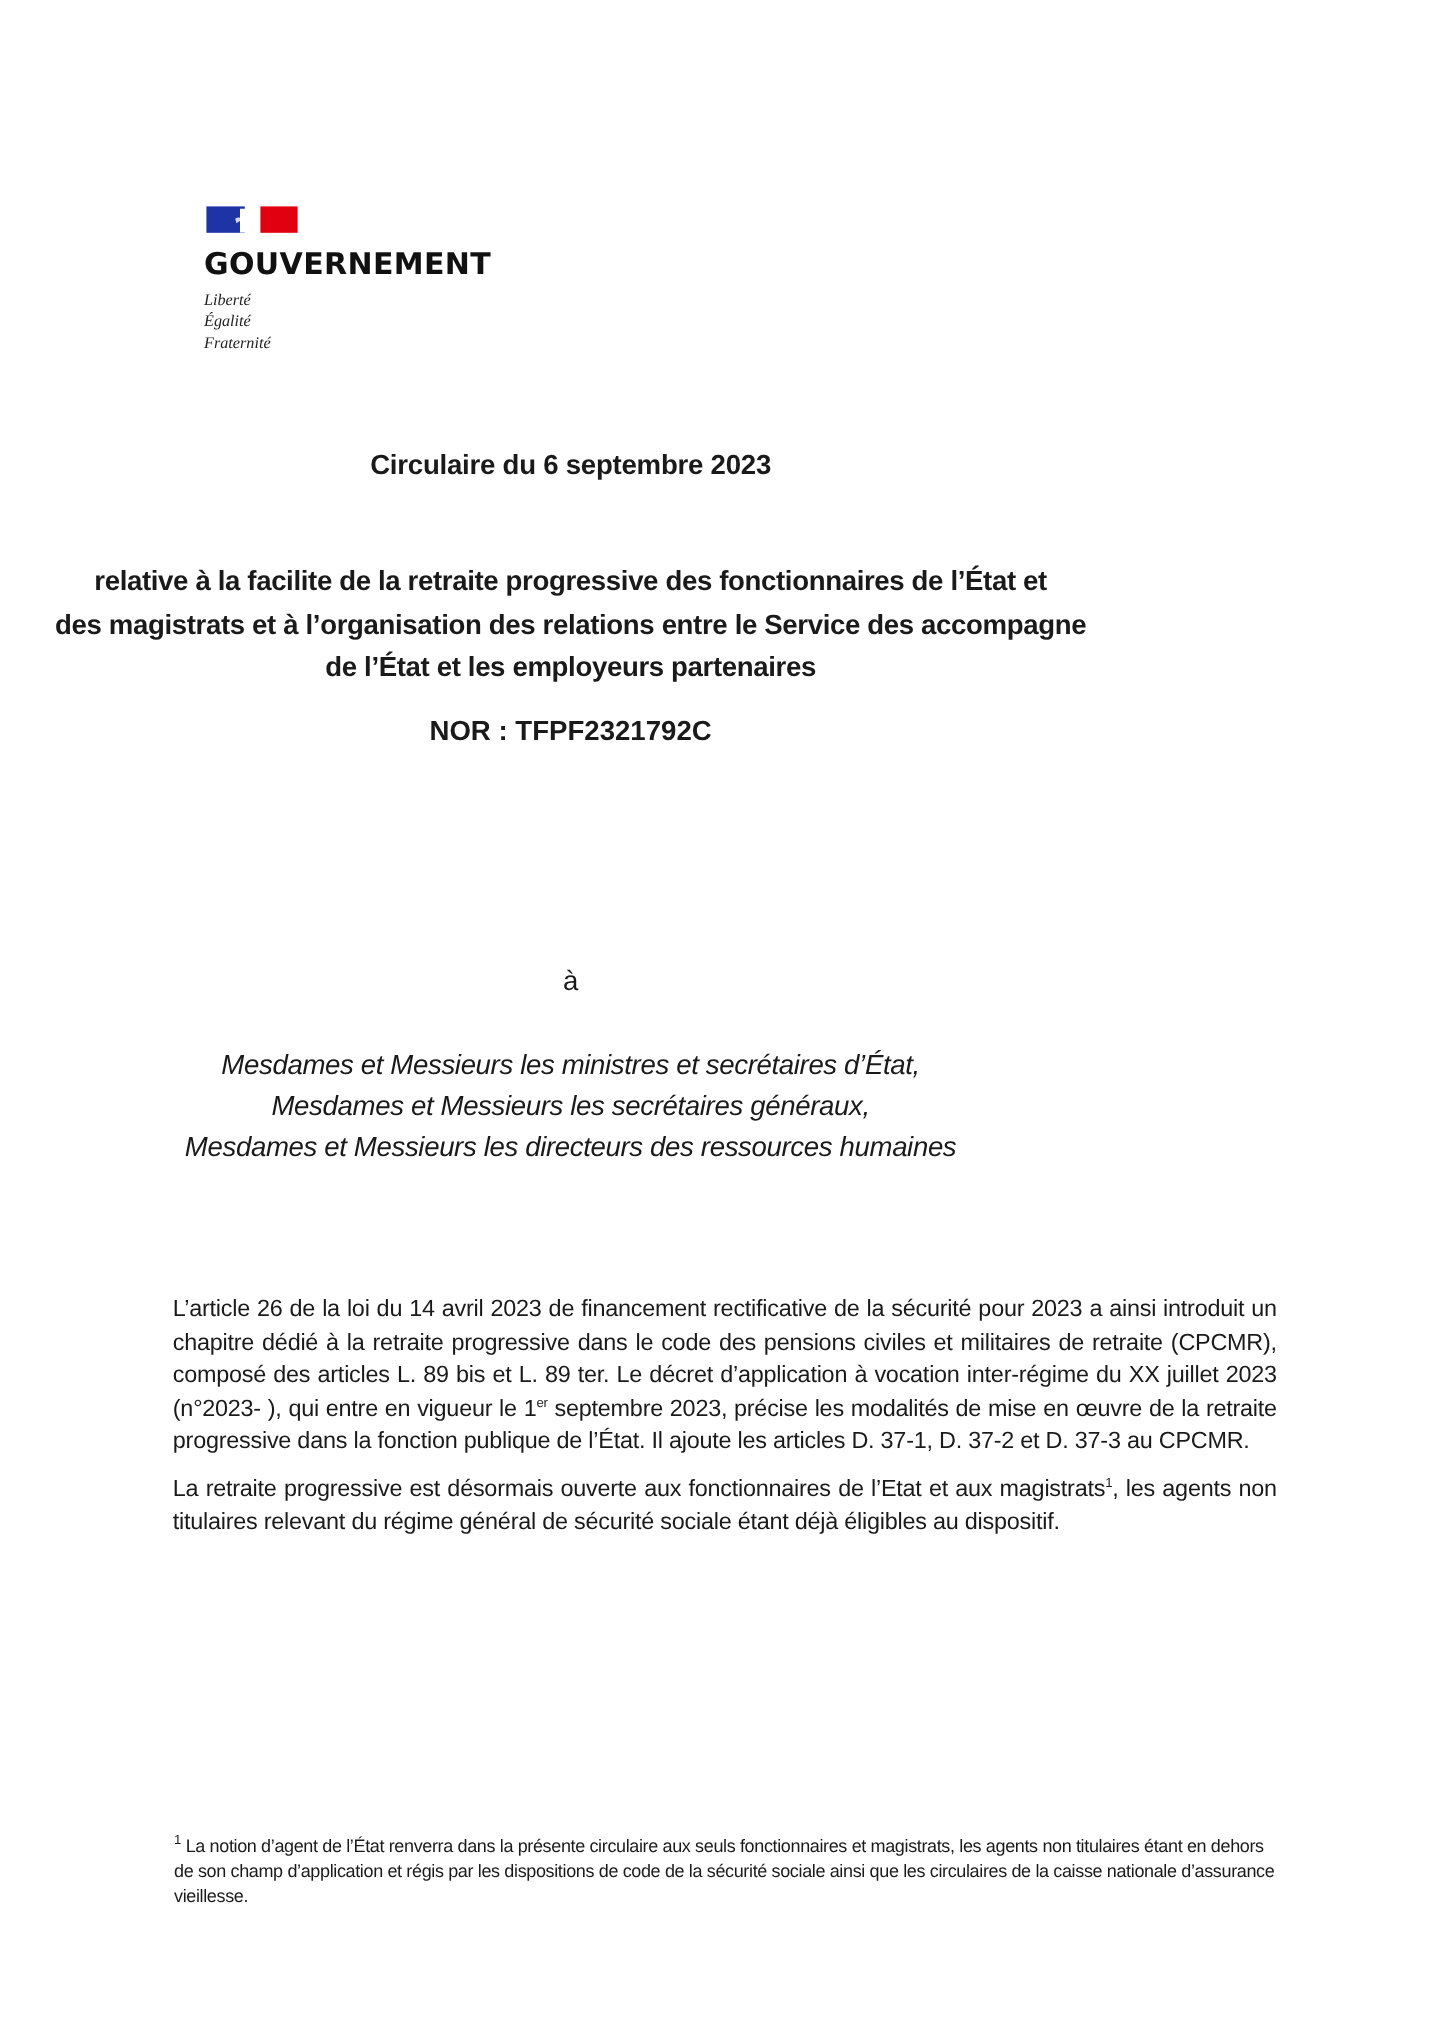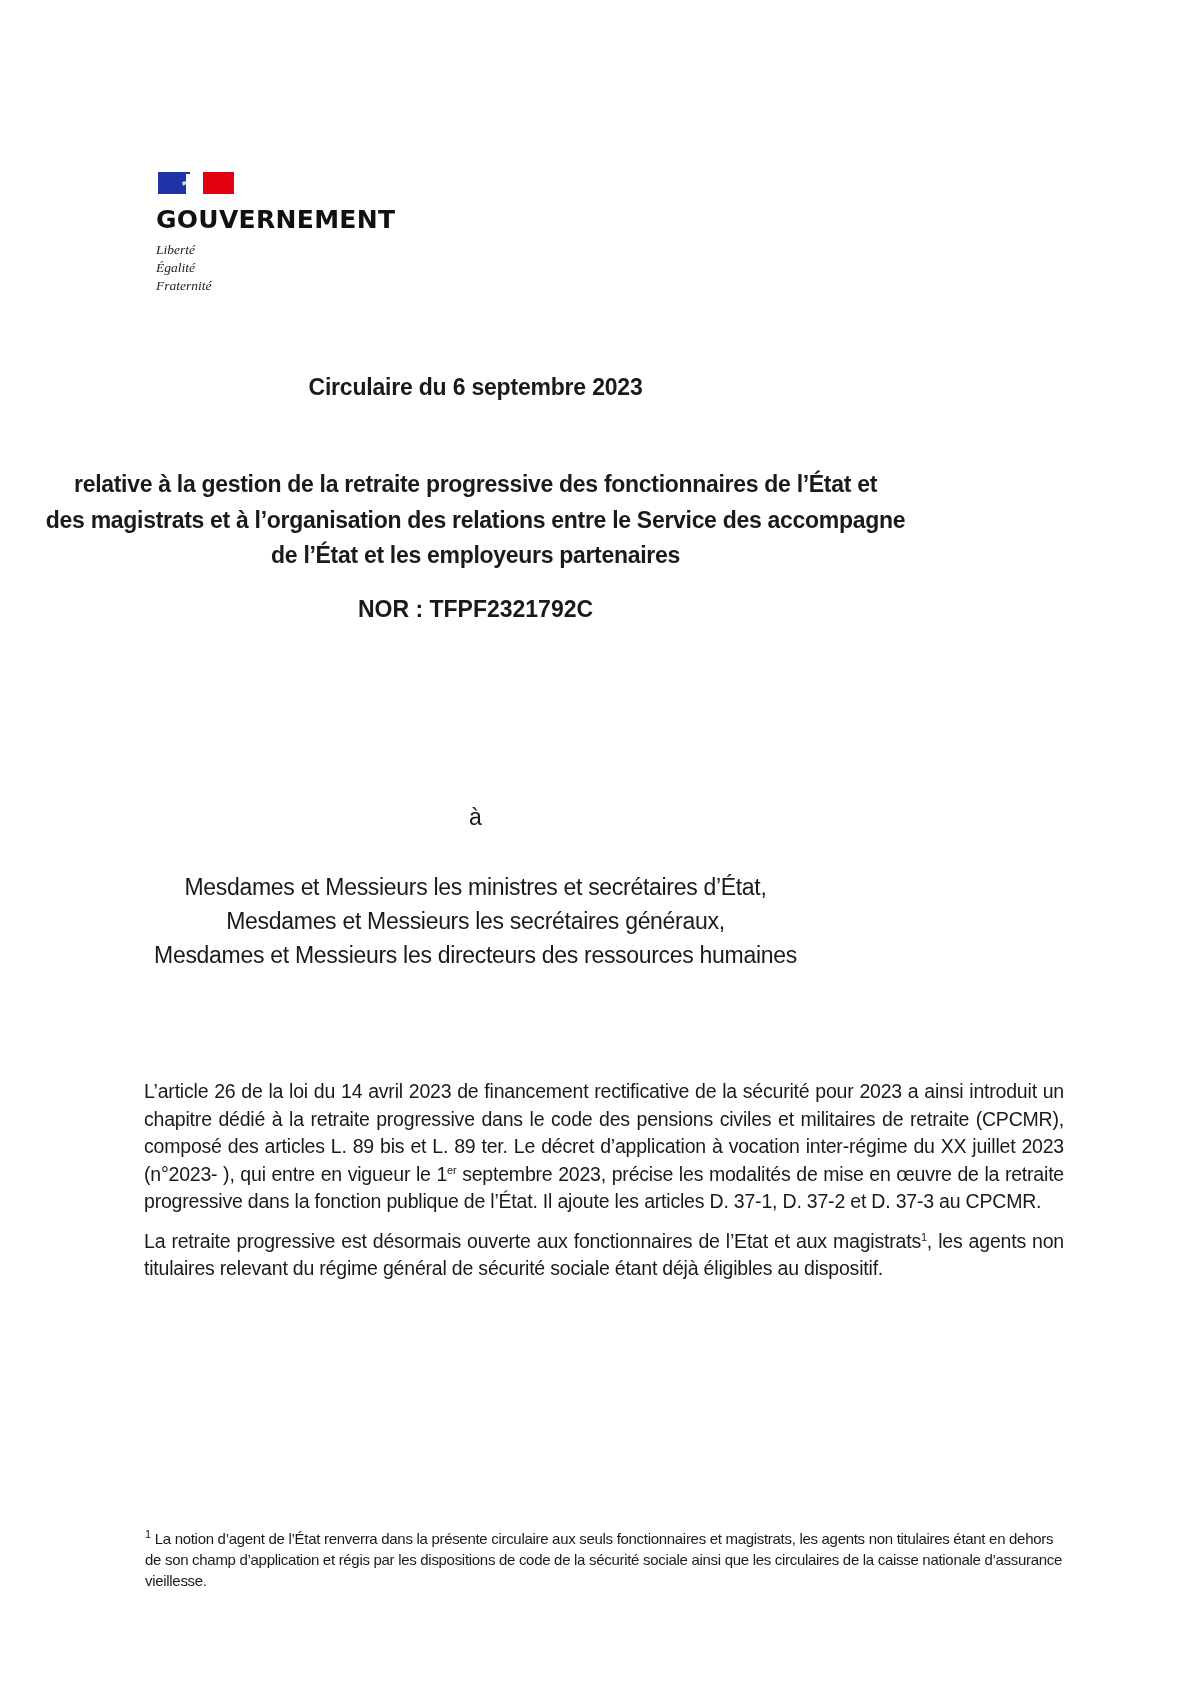--- a/index.html
+++ b/index.html
@@ -1,34 +1,34 @@
 <!DOCTYPE html>
 <html><head>
   <meta charset="utf-8">
   <style>
     html, body { margin: 0; padding: 0; background: #ffffff; }
     body { width: 1200px; height: 1697px; position: relative; overflow: hidden; font-family: "Liberation Sans Narrow", "Liberation Sans", sans-serif; color: #1a1a1a; }
     .page { position: absolute; left: 0; top: 0; width: 1200px; height: 1697px; }
 
     
-    .logo { position: absolute; left: 156px; top: 170px; width: 260px; }
+    .logo { position: absolute; left: 170px; top: 170px; width: 260px; }
     .flag { position: relative; width: 78px; height: 24px; }
     .flag-blue { position: absolute; left: 2px; top: 2px; width: 32px; height: 22px; background: #1e34a6; }
     .flag-red { position: absolute; left: 47px; top: 2px; width: 31px; height: 22px; background: #e1000f; }
     .flag-marianne { position: absolute; left: 24px; top: 2px; width: 26px; height: 22px; }
     .gov-word { margin-top: 13px; font-family: "DejaVu Sans", sans-serif; font-weight: bold; font-size: 25px; letter-spacing: 0.3px; color: #111; line-height: 1; }
     .motto { margin-top: 9px; font-family: "Liberation Serif", serif; font-style: italic; font-size: 13.5px; line-height: 18px; color: #222; }
 
     .center { position: absolute; left: 0; width: 951px; text-align: center; }
     .title { top: 374px; font-size: 23px; font-weight: bold; letter-spacing: -0.2px; }
     .subtitle { top: 467px; font-size: 23px; font-weight: bold; line-height: 35.5px; letter-spacing: -0.3px; }
     .nor { top: 596px; font-size: 23px; font-weight: bold; }
     .ministers { top: 668px; font-size: 23px; line-height: 34px; letter-spacing: -0.3px; }
     .to { top: 804px; font-size: 23px; }
-    .recipients { top: 870px; font-size: 23px; line-height: 34px; letter-spacing: -0.3px; }
+    .recipients { top: 870px; font-size: 23px; line-height: 34px; letter-spacing: -0.3px; font-style: italic; }
 
     .body-text { position: absolute; left: 144px; width: 920px; font-size: 19.5px; line-height: 27.5px; text-align: justify; letter-spacing: -0.2px; }
     .body-text p { margin: 0 0 12px 0; }
     sup { font-size: 11px; line-height: 0; vertical-align: super; }
 
     .footnote { position: absolute; left: 145px; top: 1528px; width: 924px; font-size: 15px; line-height: 21px; letter-spacing: -0.3px; }
   </style>
 </head>
 <body>
 
@@ -47,21 +47,21 @@
     <div class="motto">
       <div>Liberté</div>
       <div>Égalité</div>
       <div>Fraternité</div>
     </div>
   </div>
 
   <div class="center title">Circulaire du 6 septembre 2023</div>
 
   <div class="center subtitle">
-    <div>relative à la gestion de la retraite progressive des fonctionnaires de l’État et</div>
+    <div>relative à la facilite de la retraite progressive des fonctionnaires de l’État et</div>
     <div>des magistrats et à l’organisation des relations entre le Service des accompagne</div>
     <div>de l’État et les employeurs partenaires</div>
   </div>
 
   <div class="center nor">NOR : TFPF2321792C</div>
 
 
   <div class="center to">à</div>
 
   <div class="center recipients">

